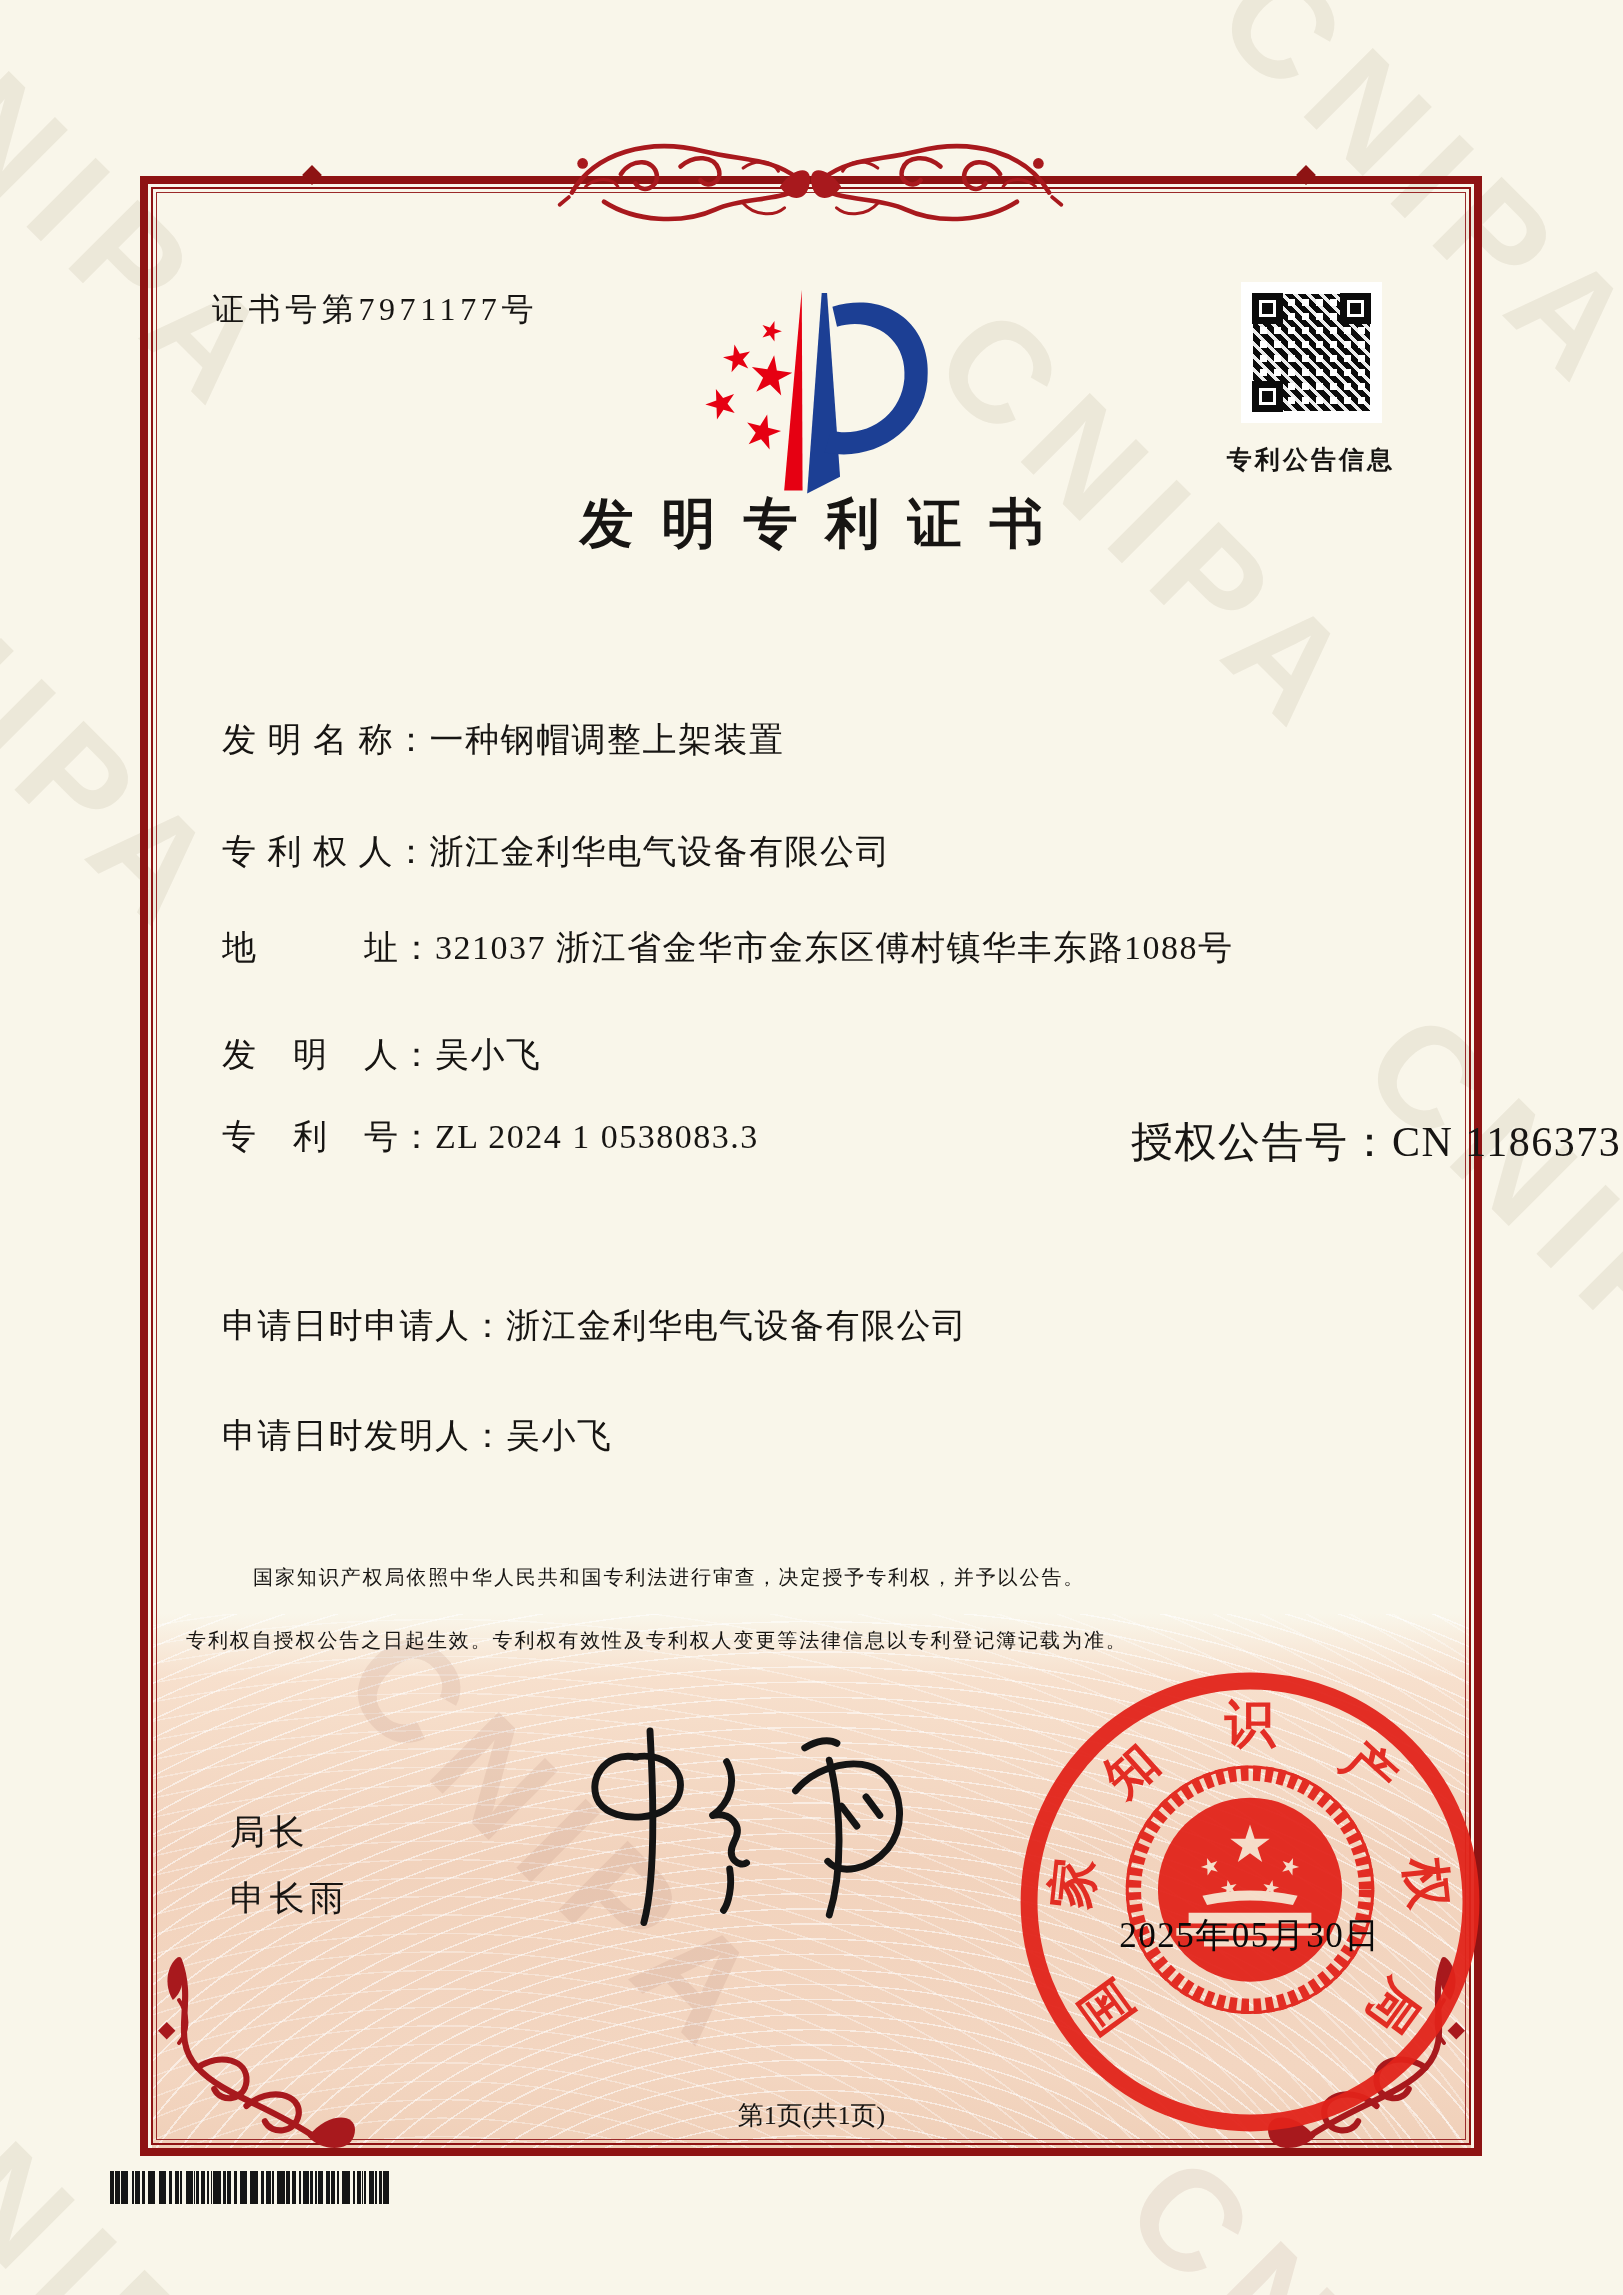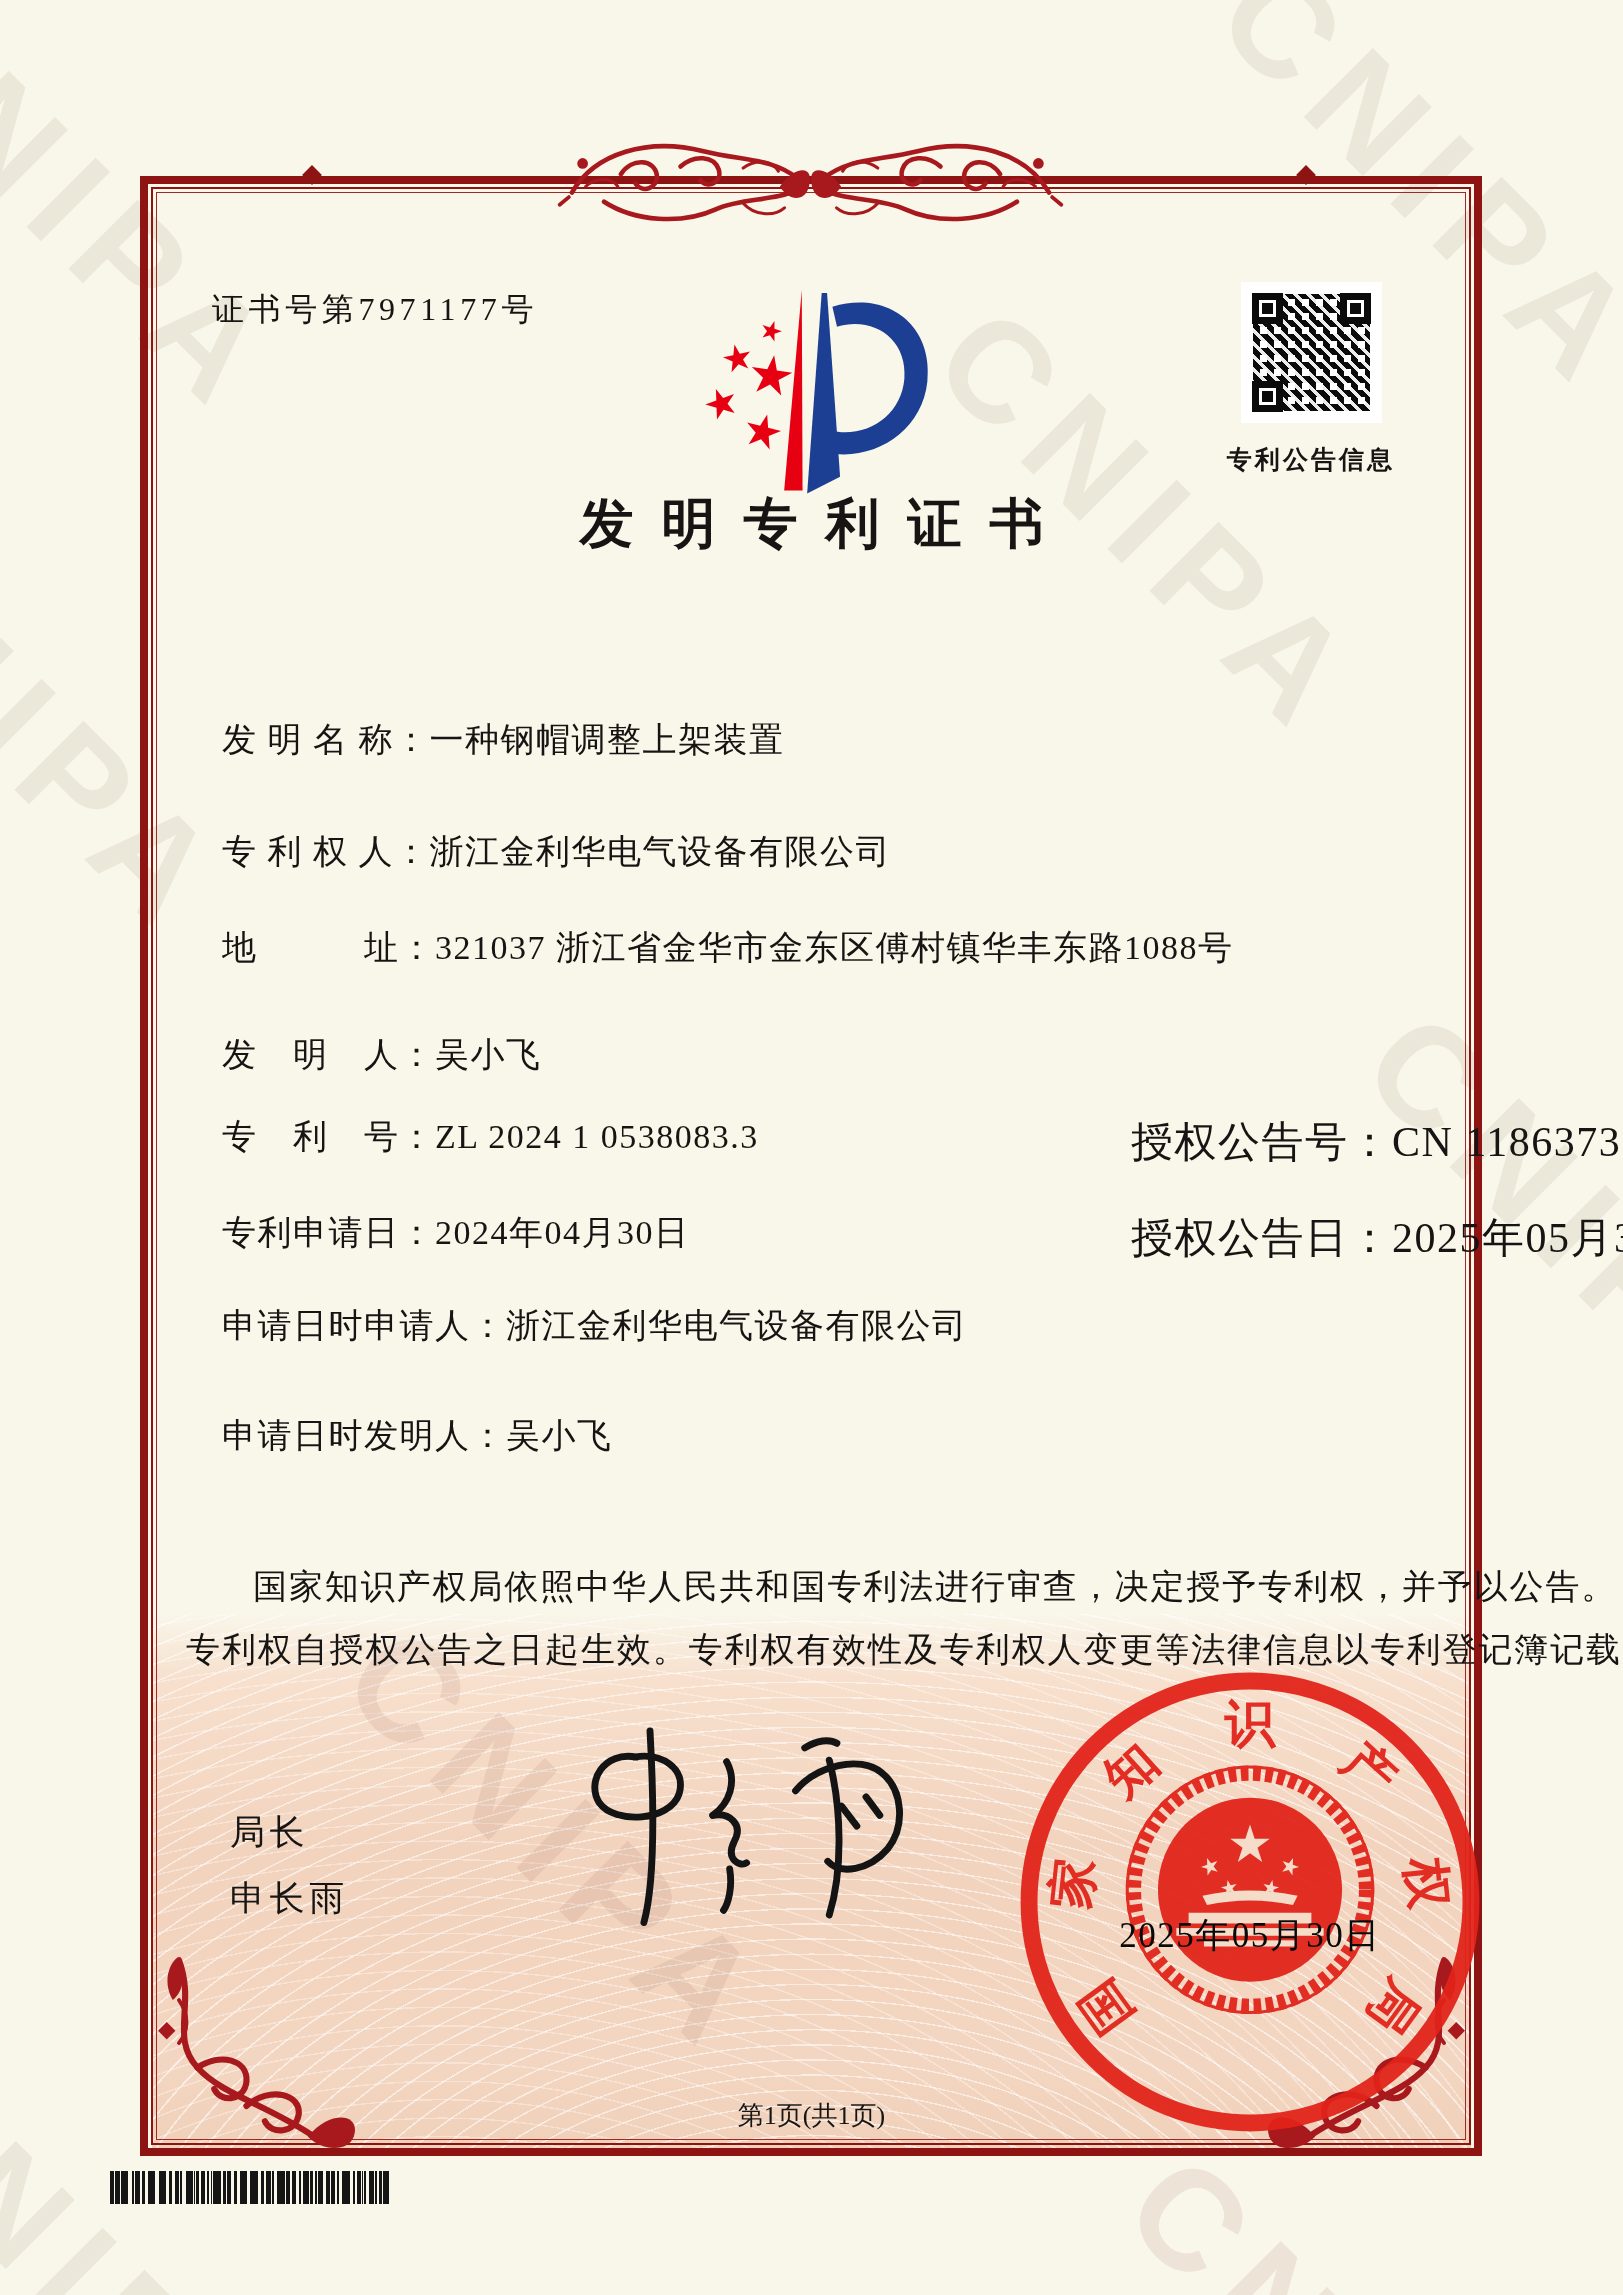--- a/index.html
+++ b/index.html
@@ -48,21 +48,21 @@
       repeating-linear-gradient(0deg,#0b0b0b 0 7px, rgba(255,255,255,0) 7px 14px),
       repeating-linear-gradient(90deg,#0b0b0b 0 7px, #ffffff 7px 14px);
   }
   .qreye{position:absolute;width:17px;height:17px;border:7px solid #0b0b0b;background:#fff;}
   .qreye:after{content:"";position:absolute;inset:3.1px;background:#0b0b0b;}
   .qrcaption{position:absolute;left:1196px;top:443px;width:230px;text-align:center;
     font-size:25px;font-weight:bold;letter-spacing:3.1px;z-index:5;}
   
   .row{position:absolute;left:222px;font-size:34px;letter-spacing:1.5px;white-space:nowrap;z-index:5;}
   .rcol{position:absolute;left:909px;top:0;font-size:42px;letter-spacing:1.5px;white-space:nowrap;}
-  .legal{position:absolute;left:186px;width:1282px;font-size:34px;letter-spacing:1.9px;z-index:5;white-space:nowrap;}
+  .legal{position:absolute;left:186px;width:1282px;font-size:20px;letter-spacing:1.9px;z-index:5;white-space:nowrap;}
   .officer{position:absolute;left:230px;font-size:35px;letter-spacing:4.6px;z-index:6;}
   .footer{position:absolute;left:0;right:0;top:2098px;text-align:center;font-size:26px;z-index:6;}
   .sealdate{position:absolute;left:1089px;top:1912px;width:322px;text-align:center;
     font-size:35px;letter-spacing:1.5px;color:#090909;z-index:7;}
   .barcode{position:absolute;left:110px;top:2171px;width:281px;height:33px;z-index:6;
     background:
       repeating-linear-gradient(90deg,#151515 0 2.3px, rgba(0,0,0,0) 2.3px 5.4px),
       repeating-linear-gradient(90deg,#151515 0 1.5px, rgba(0,0,0,0) 1.5px 8.4px),
       repeating-linear-gradient(90deg,#151515 0 3.8px, rgba(0,0,0,0) 3.8px 13px);
   }
@@ -169,24 +169,20 @@
   </div>
   <div class="row" style="top:925px;">
     <span>地　　　址：</span><span>321037 浙江省金华市金东区傅村镇华丰东路1088号</span>
   </div>
   <div class="row" style="top:1020px;margin-top:12px;">
     <span>发　明　人：</span><span>吴小飞</span>
   </div>
   <div class="row" style="top:1114px;right:0;">
     <span>专　利　号：</span><span>ZL 2024 1 0538083.3</span>
     <span class="rcol"><span>授权公告号：</span><span>CN 118637328 B</span></span>
-  </div>
-  <div class="row" style="top:1210px;right:0;">
-    <span>专利申请日：</span><span>2024年04月30日</span>
-    <span class="rcol"><span>授权公告日：</span><span>2025年05月30日</span></span>
   </div>
   <div class="row" style="top:1303px;">
     <span>申请日时申请人：</span><span>浙江金利华电气设备有限公司</span>
   </div>
   <div class="row" style="top:1413px;text-align:center;">
     <span>申请日时发明人：</span><span>吴小飞</span>
   </div>
 
   <div class="legal" style="top:1564px;text-indent:67px;">国家知识产权局依照中华人民共和国专利法进行审查，决定授予专利权，并予以公告。</div>
   <div class="legal" style="top:1627px;">专利权自授权公告之日起生效。专利权有效性及专利权人变更等法律信息以专利登记簿记载为准。</div>

